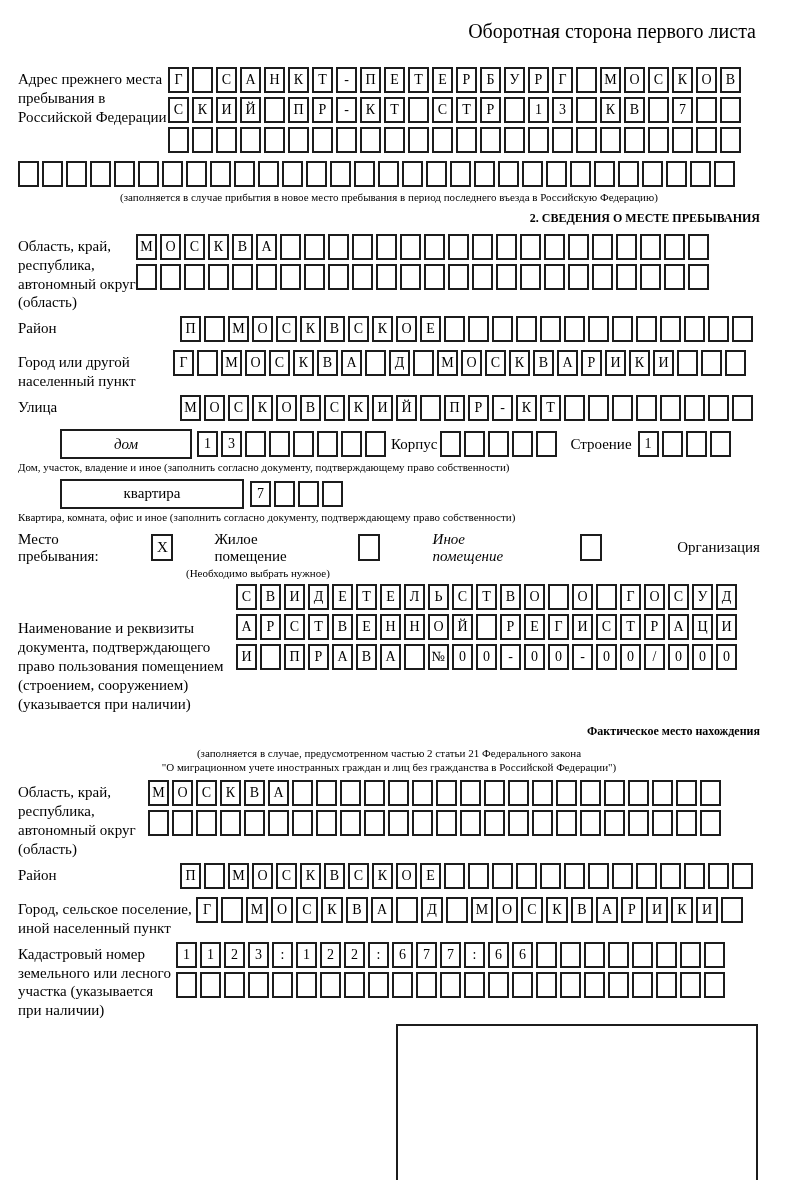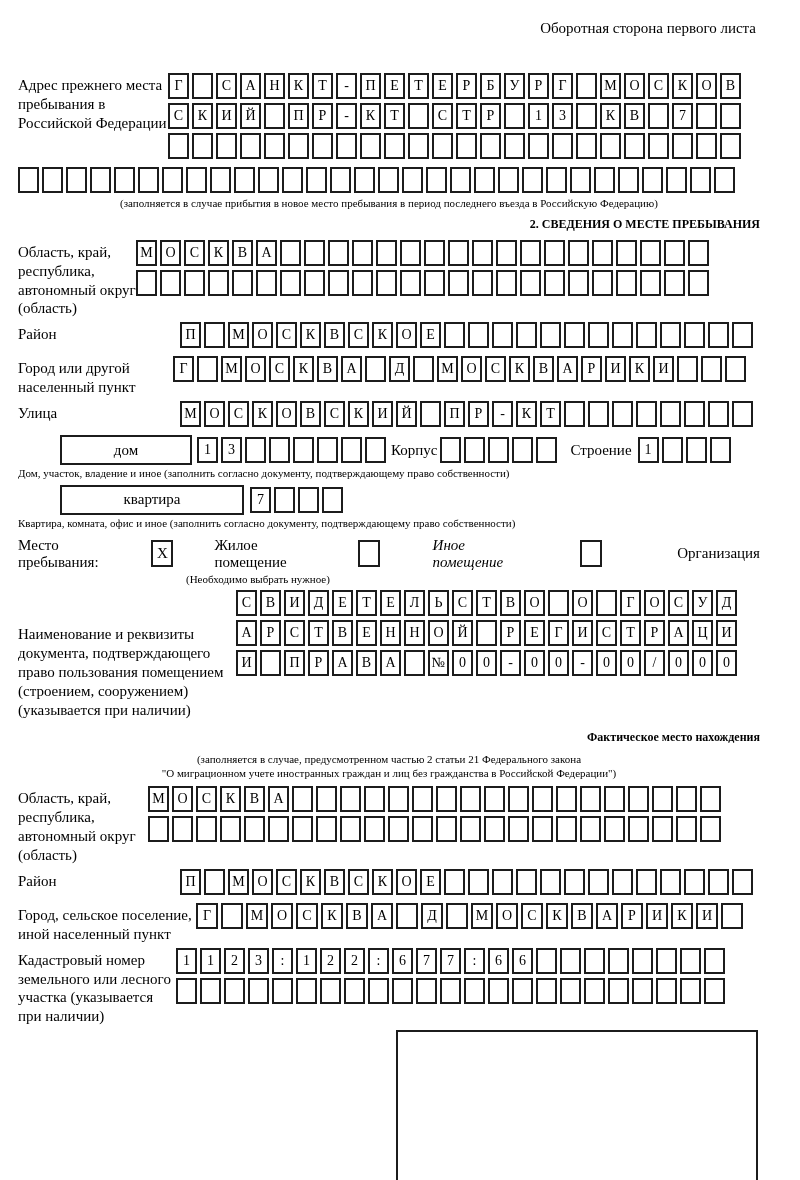--- a/index.html
+++ b/index.html
@@ -1,18 +1,18 @@
 <!DOCTYPE html>
 <html><head>
 <meta charset="utf-8">
 <style>
   html,body{margin:0;padding:0;background:#fff;}
   body{width:800px;height:1180px;font-family:"Liberation Serif","DejaVu Serif",serif;color:#000;overflow:hidden;}
   .page{box-sizing:border-box;width:800px;height:1180px;padding:20px 40px 0 18px;position:relative;}
-  .hdr{ text-align:right;font-size:15px;margin-right:4px;}
+  .hdr{ text-align:right;font-size:20px;margin-right:4px;}
   .cellrow{display:flex;margin-bottom:4px;}
   .cell{box-sizing:border-box;flex:0 0 auto;width:21px;height:26px;border:2px solid #1c1c1c;margin-right:3px;
         display:flex;align-items:center;justify-content:center;font-size:14px;line-height:1;}
   .cell-w .cell{width:22px;}
   .field{display:flex;margin-bottom:4px;}
   .field-label{flex:0 0 162px;font-size:15px;line-height:1.26;padding-top:3px;}
   .field-label.wide{flex:0 0 230px;margin-top:32px;}
   .field-label.g2{flex:0 0 182px;}
   .field-label.kad{flex:0 0 167px;}
   .rows{flex:1 1 auto;}
@@ -26,21 +26,21 @@
   .stamp-wrap{margin-left:378px;width:362px;}
   .stamp-box{box-sizing:border-box;width:362px;height:178px;border:2px solid #1c1c1c;} .mt4{margin-top:4px;} .mt6{margin-top:6px;}
 </style>
 </head>
 <body>
 
 <div class="page">
 
   <div class="hdr">Оборотная сторона первого листа</div>
 
-  <div class="field" style="margin-top:36px;">
+  <div class="field" style="margin-top:24px;">
     <div class="field-label" style="flex-basis:162px;max-width:150px;">Адрес прежнего места пребывания в Российской Федерации</div>
     <div class="rows">
       <div class="cellrow">
           <span class="cell">Г</span>
           <span class="cell"></span>
           <span class="cell">С</span>
           <span class="cell">А</span>
           <span class="cell">Н</span>
           <span class="cell">К</span>
           <span class="cell">Т</span>
@@ -294,21 +294,21 @@
         <span class="cell"></span>
         <span class="cell"></span>
         <span class="cell"></span>
         <span class="cell"></span>
         <span class="cell"></span>
         <span class="cell"></span>
       </div>
   </div>
 
   <div style="display:flex;align-items:center;margin:2px 0 2px 42px;">
-    <div class="labelbox" style="width:132px;">дом</div>
+    <div class="labelbox" style="width:132px;font-style:italic;">дом</div>
     <div class="cellrow" style="margin:0 0 0 5px;">
         <span class="cell">1</span>
         <span class="cell">3</span>
         <span class="cell"></span>
         <span class="cell"></span>
         <span class="cell"></span>
         <span class="cell"></span>
         <span class="cell"></span>
         <span class="cell"></span>
       </div>

